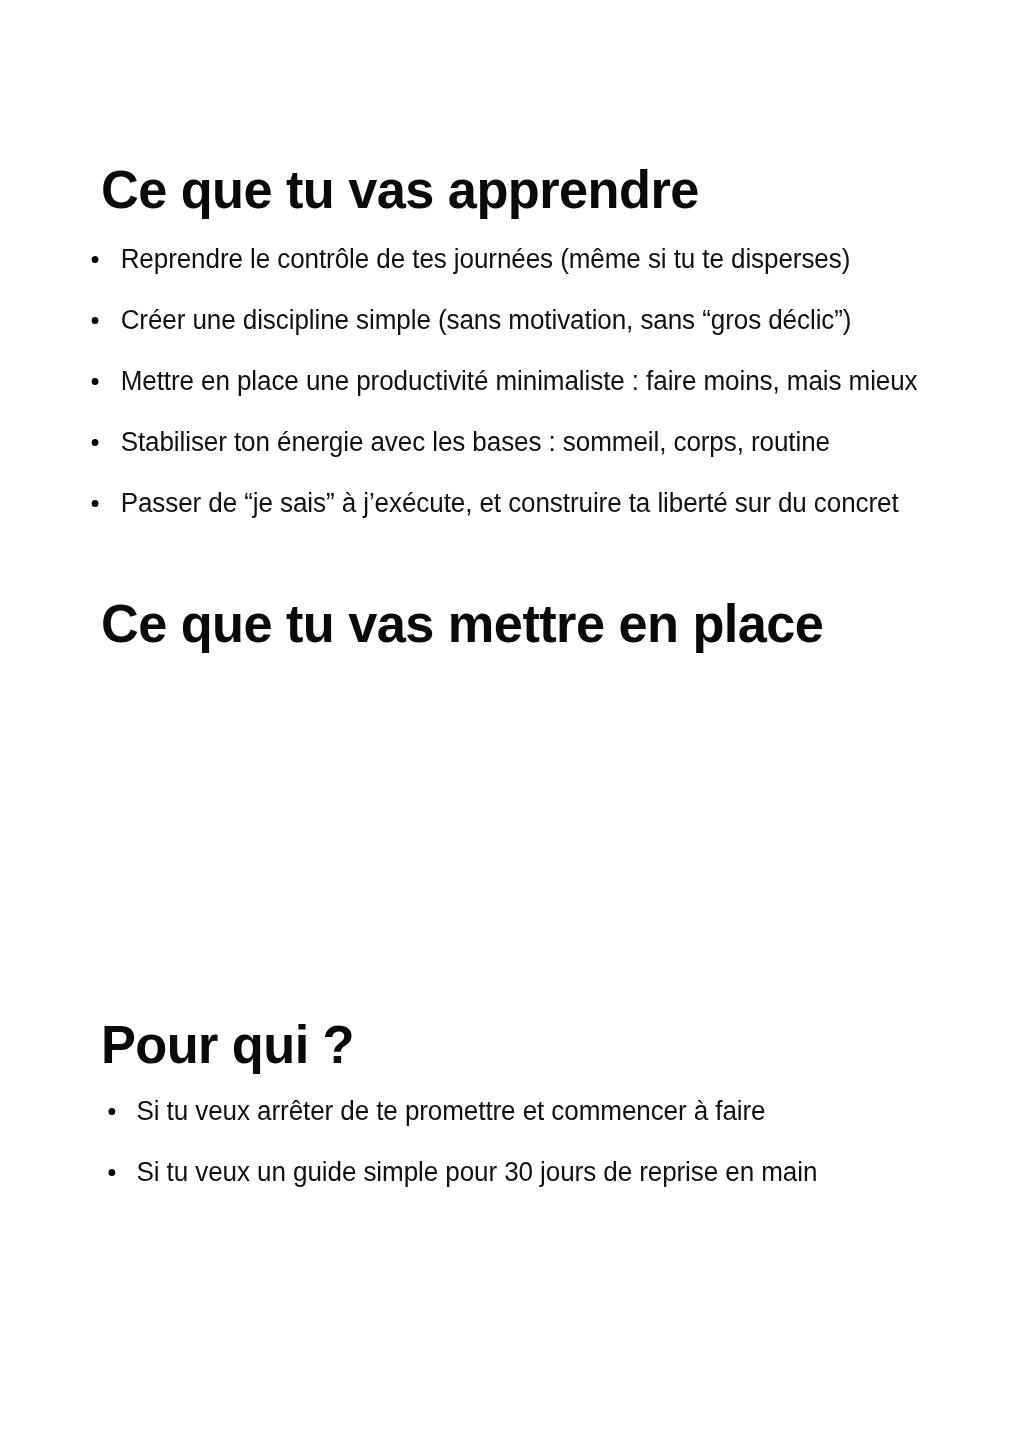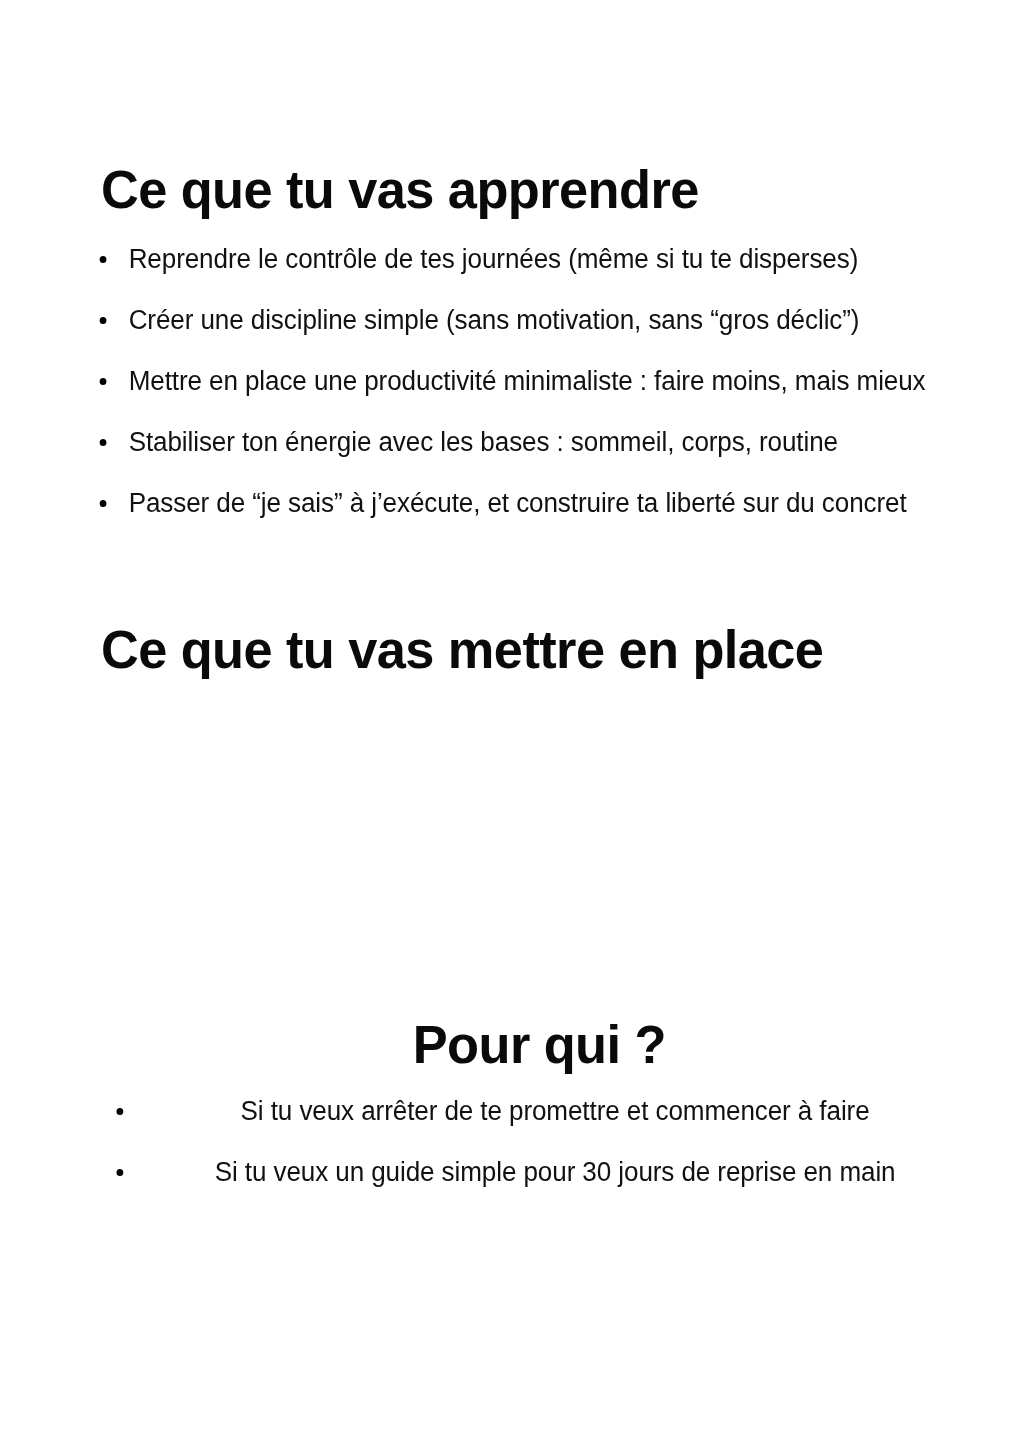--- a/index.html
+++ b/index.html
@@ -34,42 +34,42 @@
   }
 
   
   .section {
     position: absolute;
     left: 0;
     width: 1008px;
   }
 
   #section-1 { top: 158px; }
-  #section-2 { top: 618px; }
-  #section-3 { top: 1013px; text-align: center; }
+  #section-2 { top: 592px; }
+  #section-3 { top: 1013px; }
 
   
   .section-heading {
     margin: 0;
     padding: 0 0 0 104px;
     font-family: "Liberation Sans Narrow", "Liberation Sans", "DejaVu Sans Condensed", sans-serif;
     font-weight: 700;
     font-size: 54px;
     line-height: 62px;
     letter-spacing: -0.6px;
     color: #0a0a0a;
     white-space: nowrap;
     transform: scaleX(0.97);
     transform-origin: left center;
   }
 
   
   ul.bullets {
     list-style: none;
-    margin: 8px;
+    margin: 0;
     padding: 0;
   }
 
   ul.bullets li {
     position: relative;
     margin: 0;
     padding: 0 0 0 125px;
     font-family: "Liberation Sans Narrow", "Liberation Sans", "DejaVu Sans Condensed", sans-serif;
     font-weight: 400;
     font-size: 27px;

